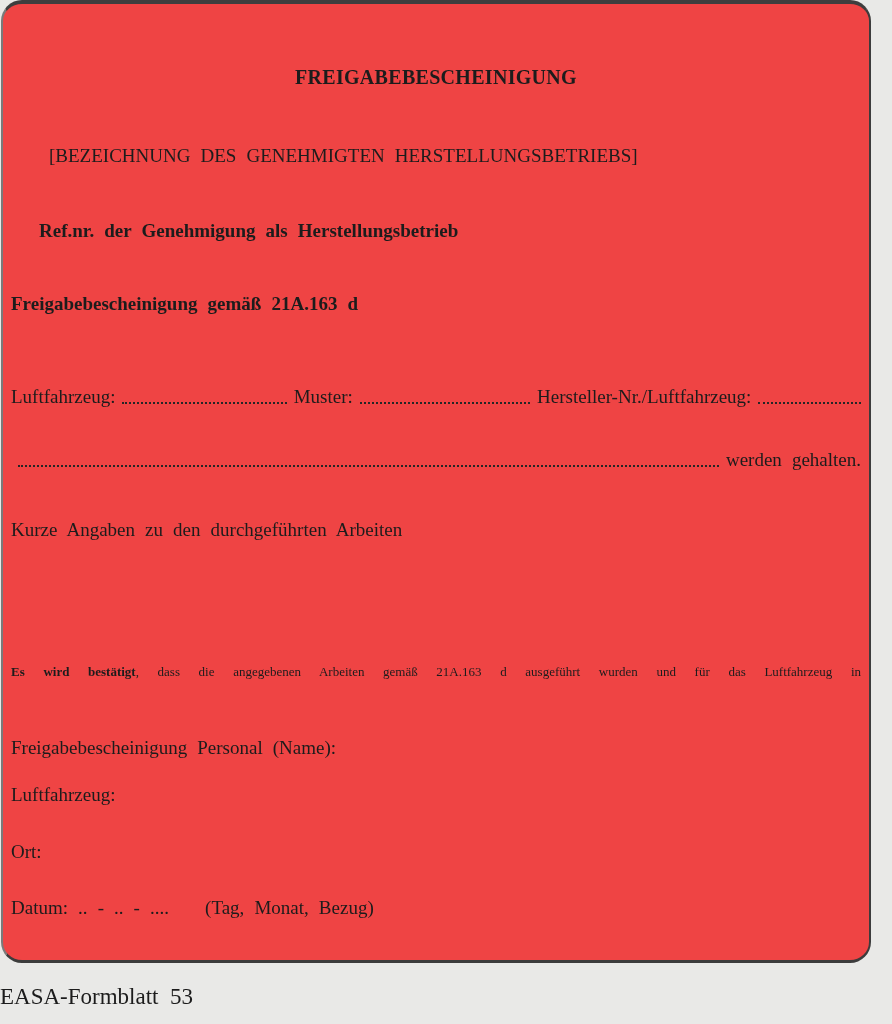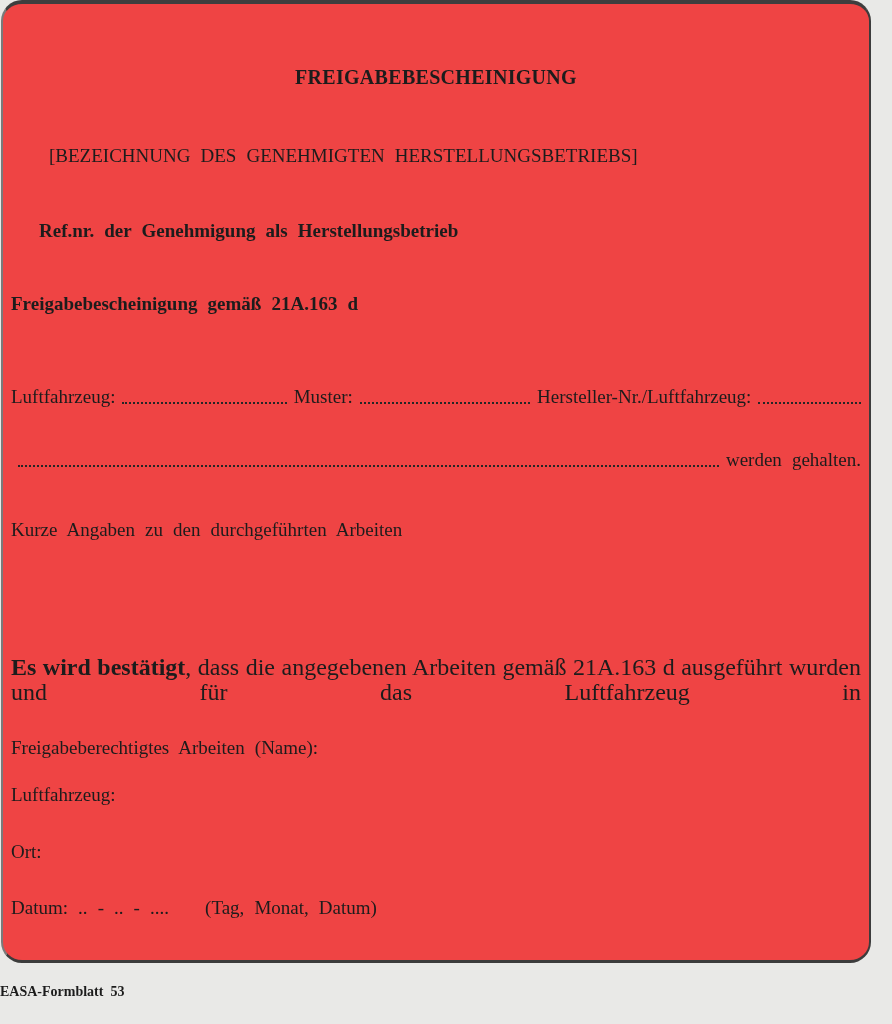--- a/index.html
+++ b/index.html
@@ -53,33 +53,32 @@
     height: 0;
     border-bottom: 2px dotted #262626;
     align-self: flex-end;
     margin: 0 7px 4px 7px;
   }
   .dots-aircraft  { flex: 1.60 1 0; }
   .dots-type      { flex: 1.66 1 0; }
   .dots-serial    { flex: 1.00 1 0; margin-right: 0; }
   .dots-workorder { flex: 1 1 auto; }
   .jline {
-    font-size: 24px;
-    line-height: 25px;
+    font-size: 13px;
+    line-height: 33px;
     white-space: normal;
     text-align: justify;
     text-align-last: justify;
   }
   .footer-label {
     position: absolute;
     left: 0px;
     top: 984px;
-    font-size: 14px;
+    font-size: 23px;
     word-spacing: 0.25em;
-    font-weight: bold;
   }
   .date-hint { margin-left: 26px; }
 </style>
 </head>
 <body>
 
 <div class="page-box">
 
   <div class="abs doc-title" style="top:62px;">FREIGABEBESCHEINIGUNG</div>
 
@@ -104,26 +103,26 @@
   </div>
 
   <div class="abs txt" style="top:514px;">Kurze Angaben zu den durchgeführten Arbeiten</div>
 
   <div class="abs" style="top:651px;">
     <div class="jline">
       <span class="bold">Es wird bestätigt</span><span>, dass die angegebenen Arbeiten gemäß 21A.163 d ausgeführt wurden und für das Luftfahrzeug in</span>
     </div>
   </div>
 
-  <div class="abs txt" style="top:732px;">Freigabeberechtigtes Arbeiten (Name):</div>
+  <div class="abs txt" style="top:732px;">Freigabebescheinigung Personal (Name):</div>
 
   <div class="abs txt" style="top:779px;">Luftfahrzeug:</div>
 
   <div class="abs txt" style="top:836px;">Ort:</div>
 
   <div class="abs txt" style="top:892px;">
     <span>Datum: .. - .. - ....</span>
-    <span class="date-hint">(Tag, Monat, Datum)</span>
+    <span class="date-hint">(Tag, Monat, Bezug)</span>
   </div>
 
 </div>
 
 <div class="footer-label">EASA-Formblatt 53</div>
 
 </body></html>

